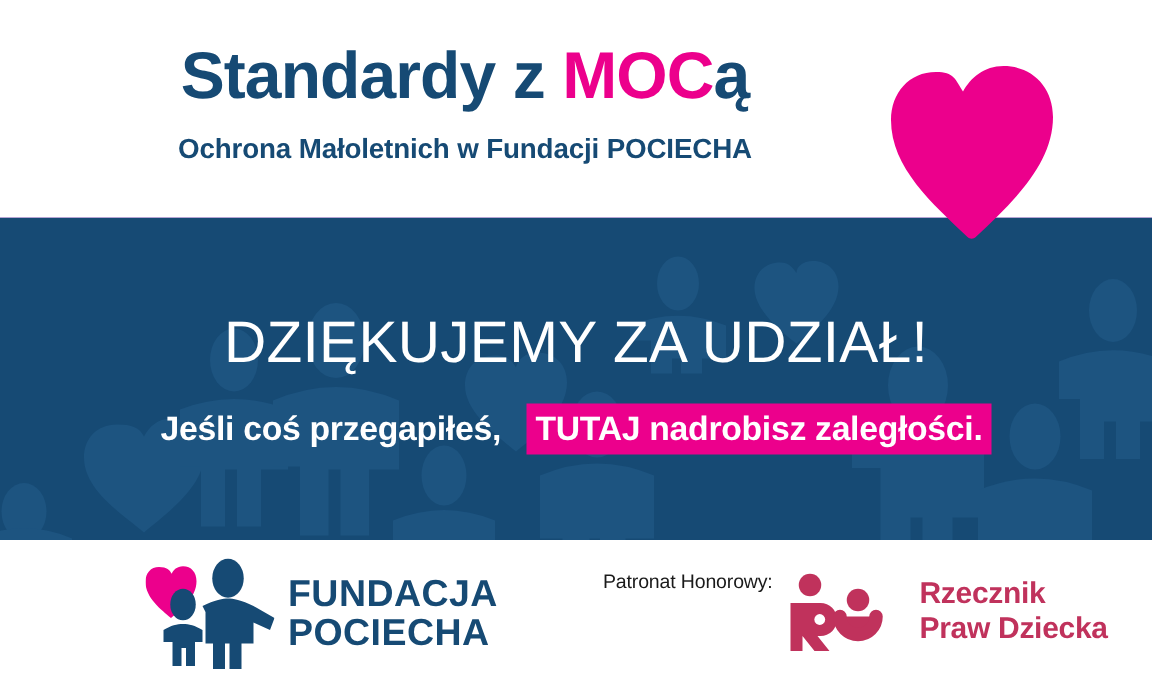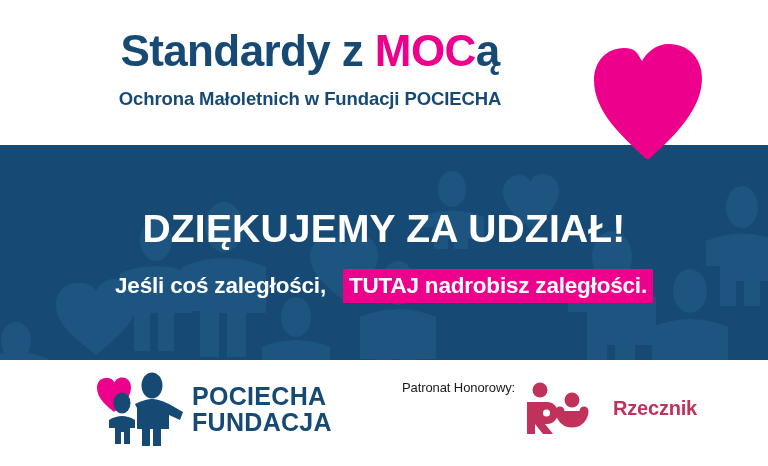--- a/index.html
+++ b/index.html
@@ -92,21 +92,21 @@
   }
   .band-pattern svg { display: block; }
 
   .band-line1 {
     position: absolute;
     left: 0;
     top: 62px;
     width: 768px;
     text-align: center;
     font-size: 39px;
-    font-weight: bold;
+    font-weight: normal;
     color: #ffffff;
     letter-spacing: 0.2px;
     white-space: nowrap;
     z-index: 3;
   }
   .band-line2 {
     position: absolute;
     left: 0;
     top: 128px;
     width: 768px;
@@ -230,56 +230,57 @@
           <path d="M-16 214 q32 -14 64 0 l0 1 -64 0 z"></path>
           <ellipse cx="452" cy="44" rx="14" ry="18"></ellipse>
           <path d="M420 72 q32 -13 64 0 l0 22 -16 0 0 10 -14 0 0 -10 -6 0 0 10 -14 0 0 -22 -14 0 z"></path>
         </g>
       </svg>
     </div>
 
     <div class="band-line1">DZIĘKUJEMY ZA UDZIAŁ!</div>
 
     <div class="band-line2">
-      <span>Jeśli coś zaległości,</span><span class="hl">TUTAJ nadrobisz zaległości.</span>
+      <span>Jeśli coś przegapiłeś,</span><span class="hl">TUTAJ nadrobisz zaległości.</span>
     </div>
   </div>
 
   <div class="footer">
 
     <div class="logo-fundacja">
       <svg class="mark" viewBox="0 0 86 74" xmlns="http://www.w3.org/2000/svg" aria-hidden="true">
 
         <path d="M9 6 C3.5 6 0 10 0 16 C0 26.5 10.5 34.5 17 40 C23.5 34.5 34 26.5 34 15.5 C34 9.5 30.5 5.5 25 5.5 C21 5.5 18.5 8 17.5 10.5 C16 8 14.5 6 9 6 Z" fill="#ec008c"></path>
 
         <ellipse cx="55" cy="13.5" rx="10.5" ry="13" fill="#164a74"></ellipse>
         <path d="M38 32 C46 28 52 27 55 27 C58 27 64 28 72 32 L86 40 L83 48 L72 43 L72 57 L64 57 L64 74 L56 74 L56 57 L53 57 L53 74 L45 74 L45 57 L40 57 L40 36 Z" fill="#164a74"></path>
 
         <ellipse cx="25" cy="31" rx="8.5" ry="10.5" fill="#164a74"></ellipse>
         <path d="M12 48 C17 45 21 44 25 44 C29 44 33 45 38 48 L38 56 L33 56 L33 72 L27 72 L27 60 L24 60 L24 72 L18 72 L18 56 L12 56 Z" fill="#164a74"></path>
       </svg>
       <div class="wordmark">
+        <div>FUNDACJA</div>
         <div>POCIECHA</div>
-        <div>FUNDACJA</div>
       </div>
     </div>
 
     <div class="patronat-label">Patronat Honorowy:</div>
 
     <div class="logo-rpd">
       <svg class="mark" viewBox="0 0 62 52" xmlns="http://www.w3.org/2000/svg" aria-hidden="true">
 
         <circle cx="13" cy="8" r="7.5" fill="#c0325c"></circle>
         <path d="M2 20 h15 a11 11 0 0 1 0 22 h-2 l8 10 h-10 l-8 -10 v10 h-10 v-32 z" transform="translate(3,0)" fill="#c0325c"></path>
         <circle cx="19.5" cy="31" r="3.6" fill="#ffffff"></circle>
 
         <circle cx="45" cy="18" r="7.5" fill="#c0325c"></circle>
         <path d="M33 29 h24 a12 12 0 0 1 -24 0 z" fill="#c0325c"></path>
         <path d="M33 29 a12 12 0 0 0 24 0" fill="none" stroke="#c0325c" stroke-width="9" stroke-linecap="round"></path>
       </svg>
       <div class="wordmark">
         <div>Rzecznik</div>
+        <div>Praw Dziecka</div>
       </div>
     </div>
 
   </div>
 
 </div>
 
 </body></html>

